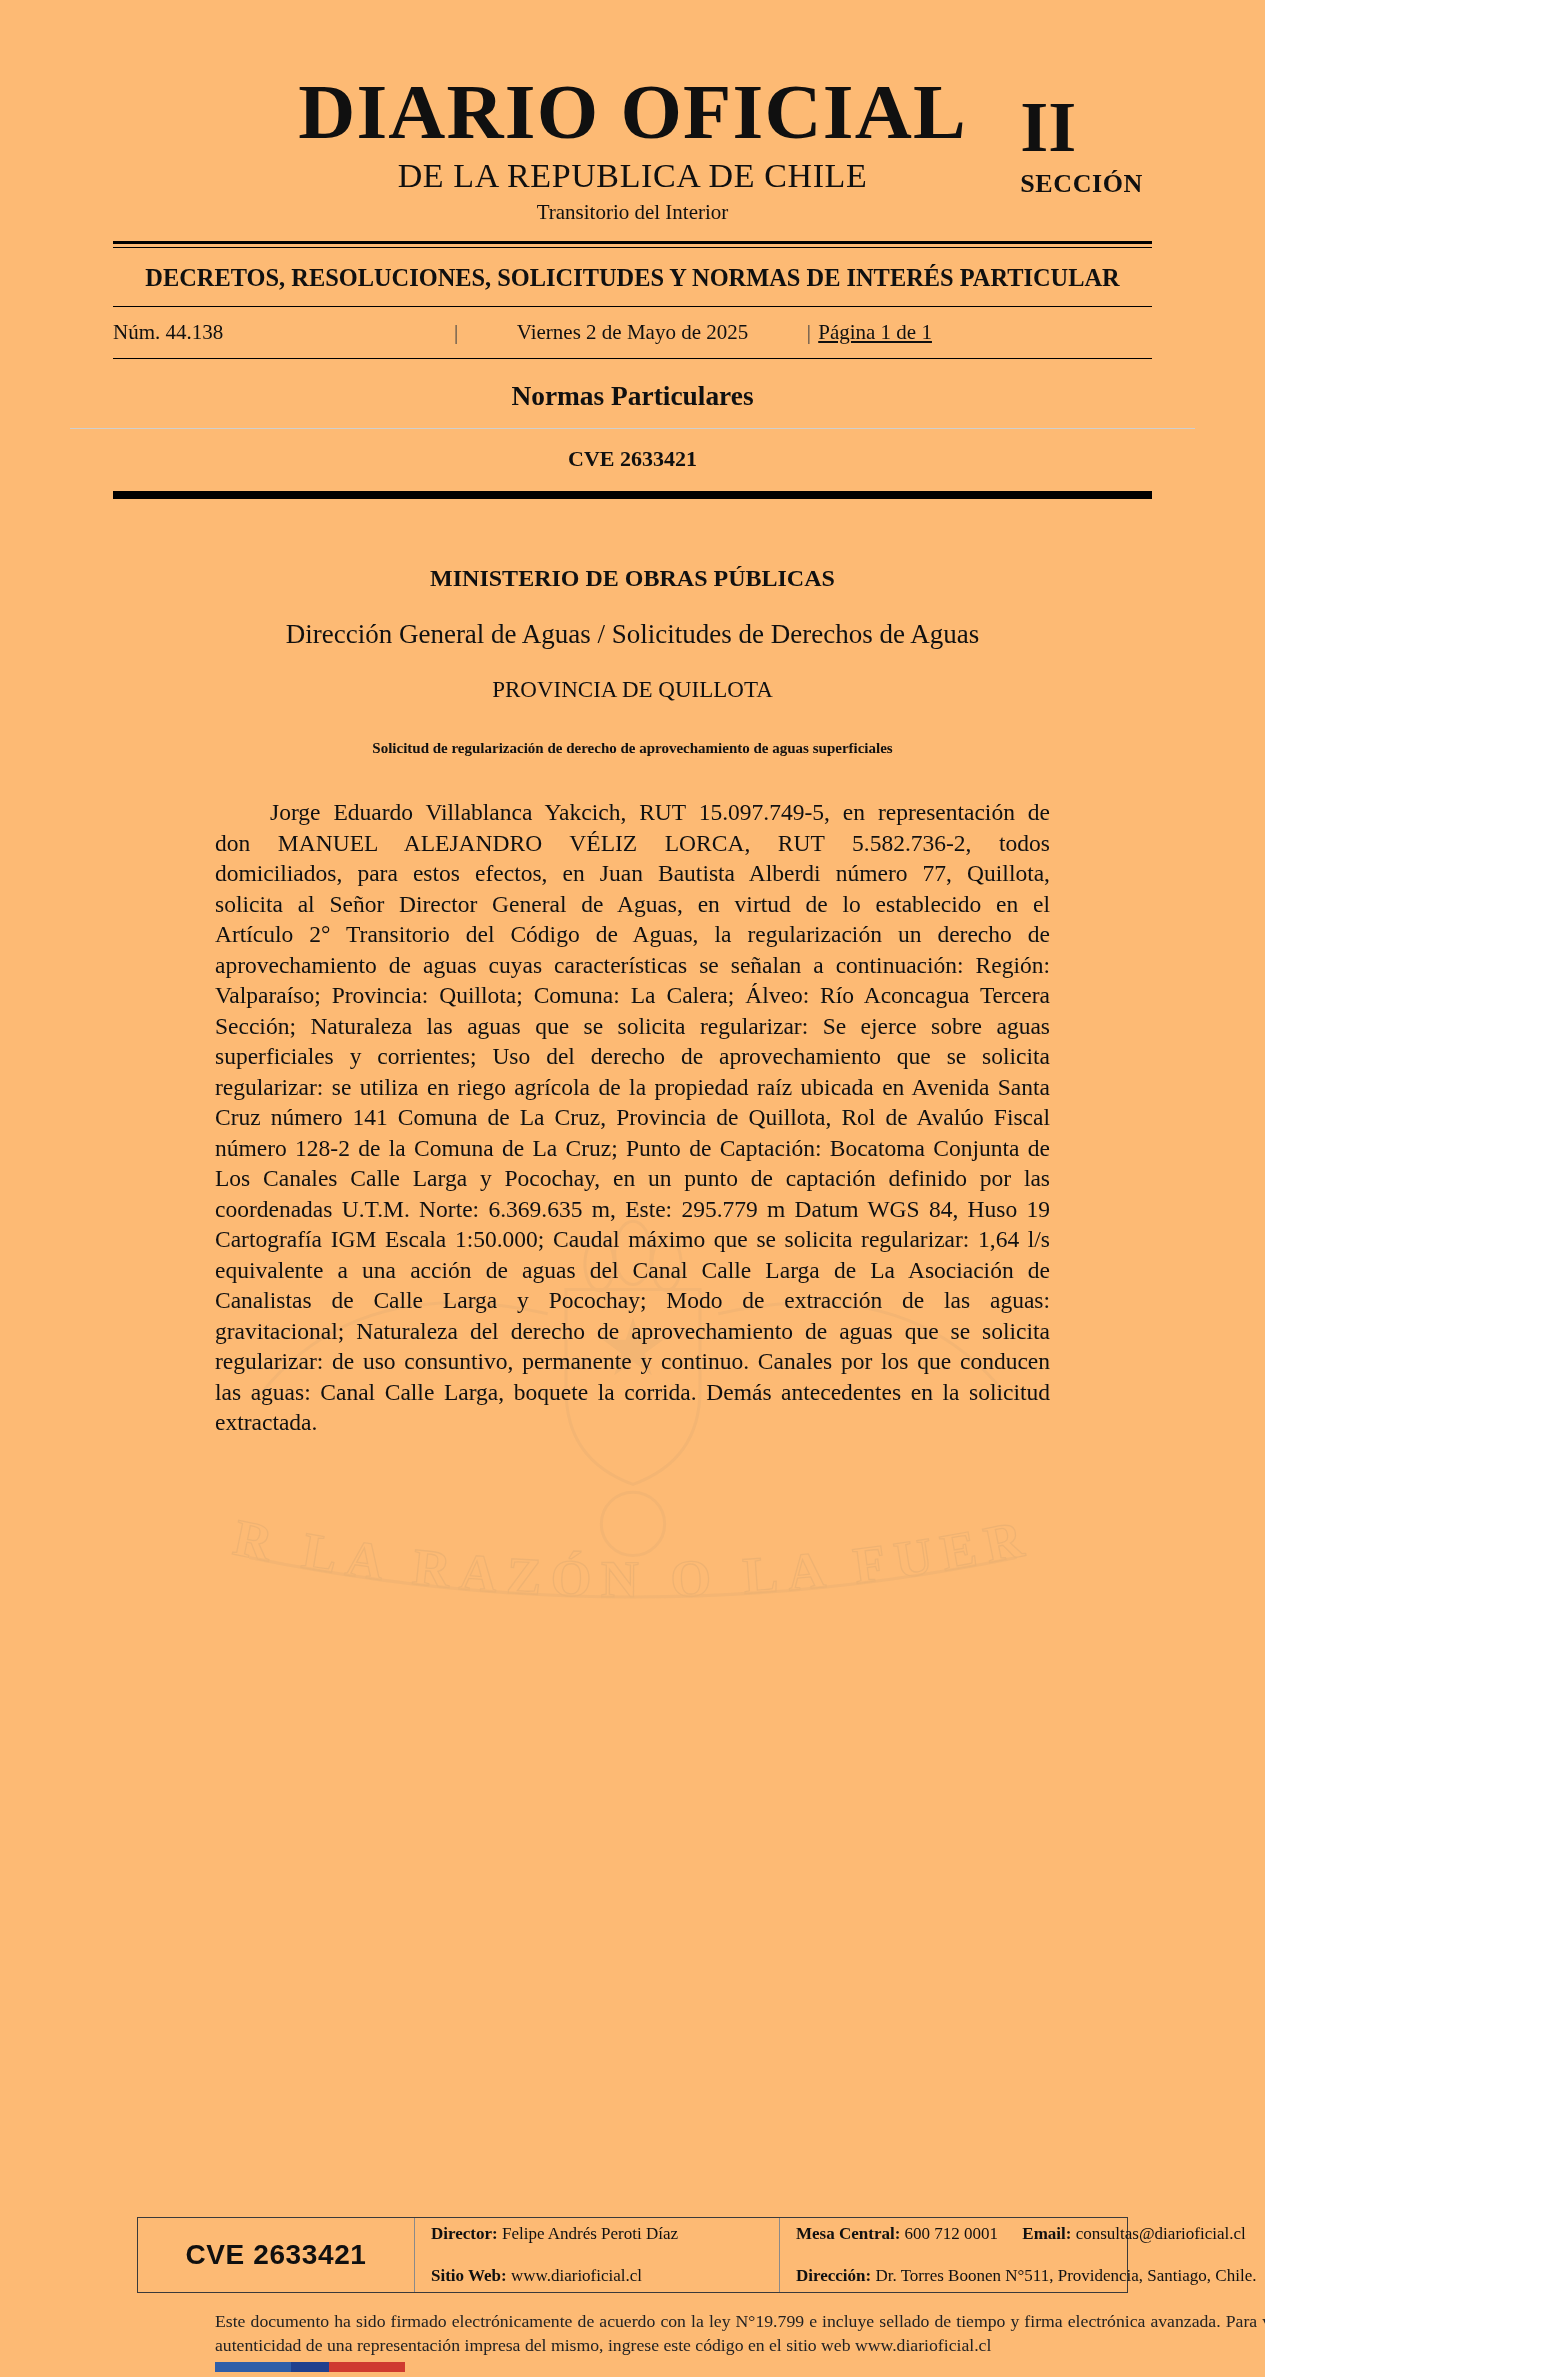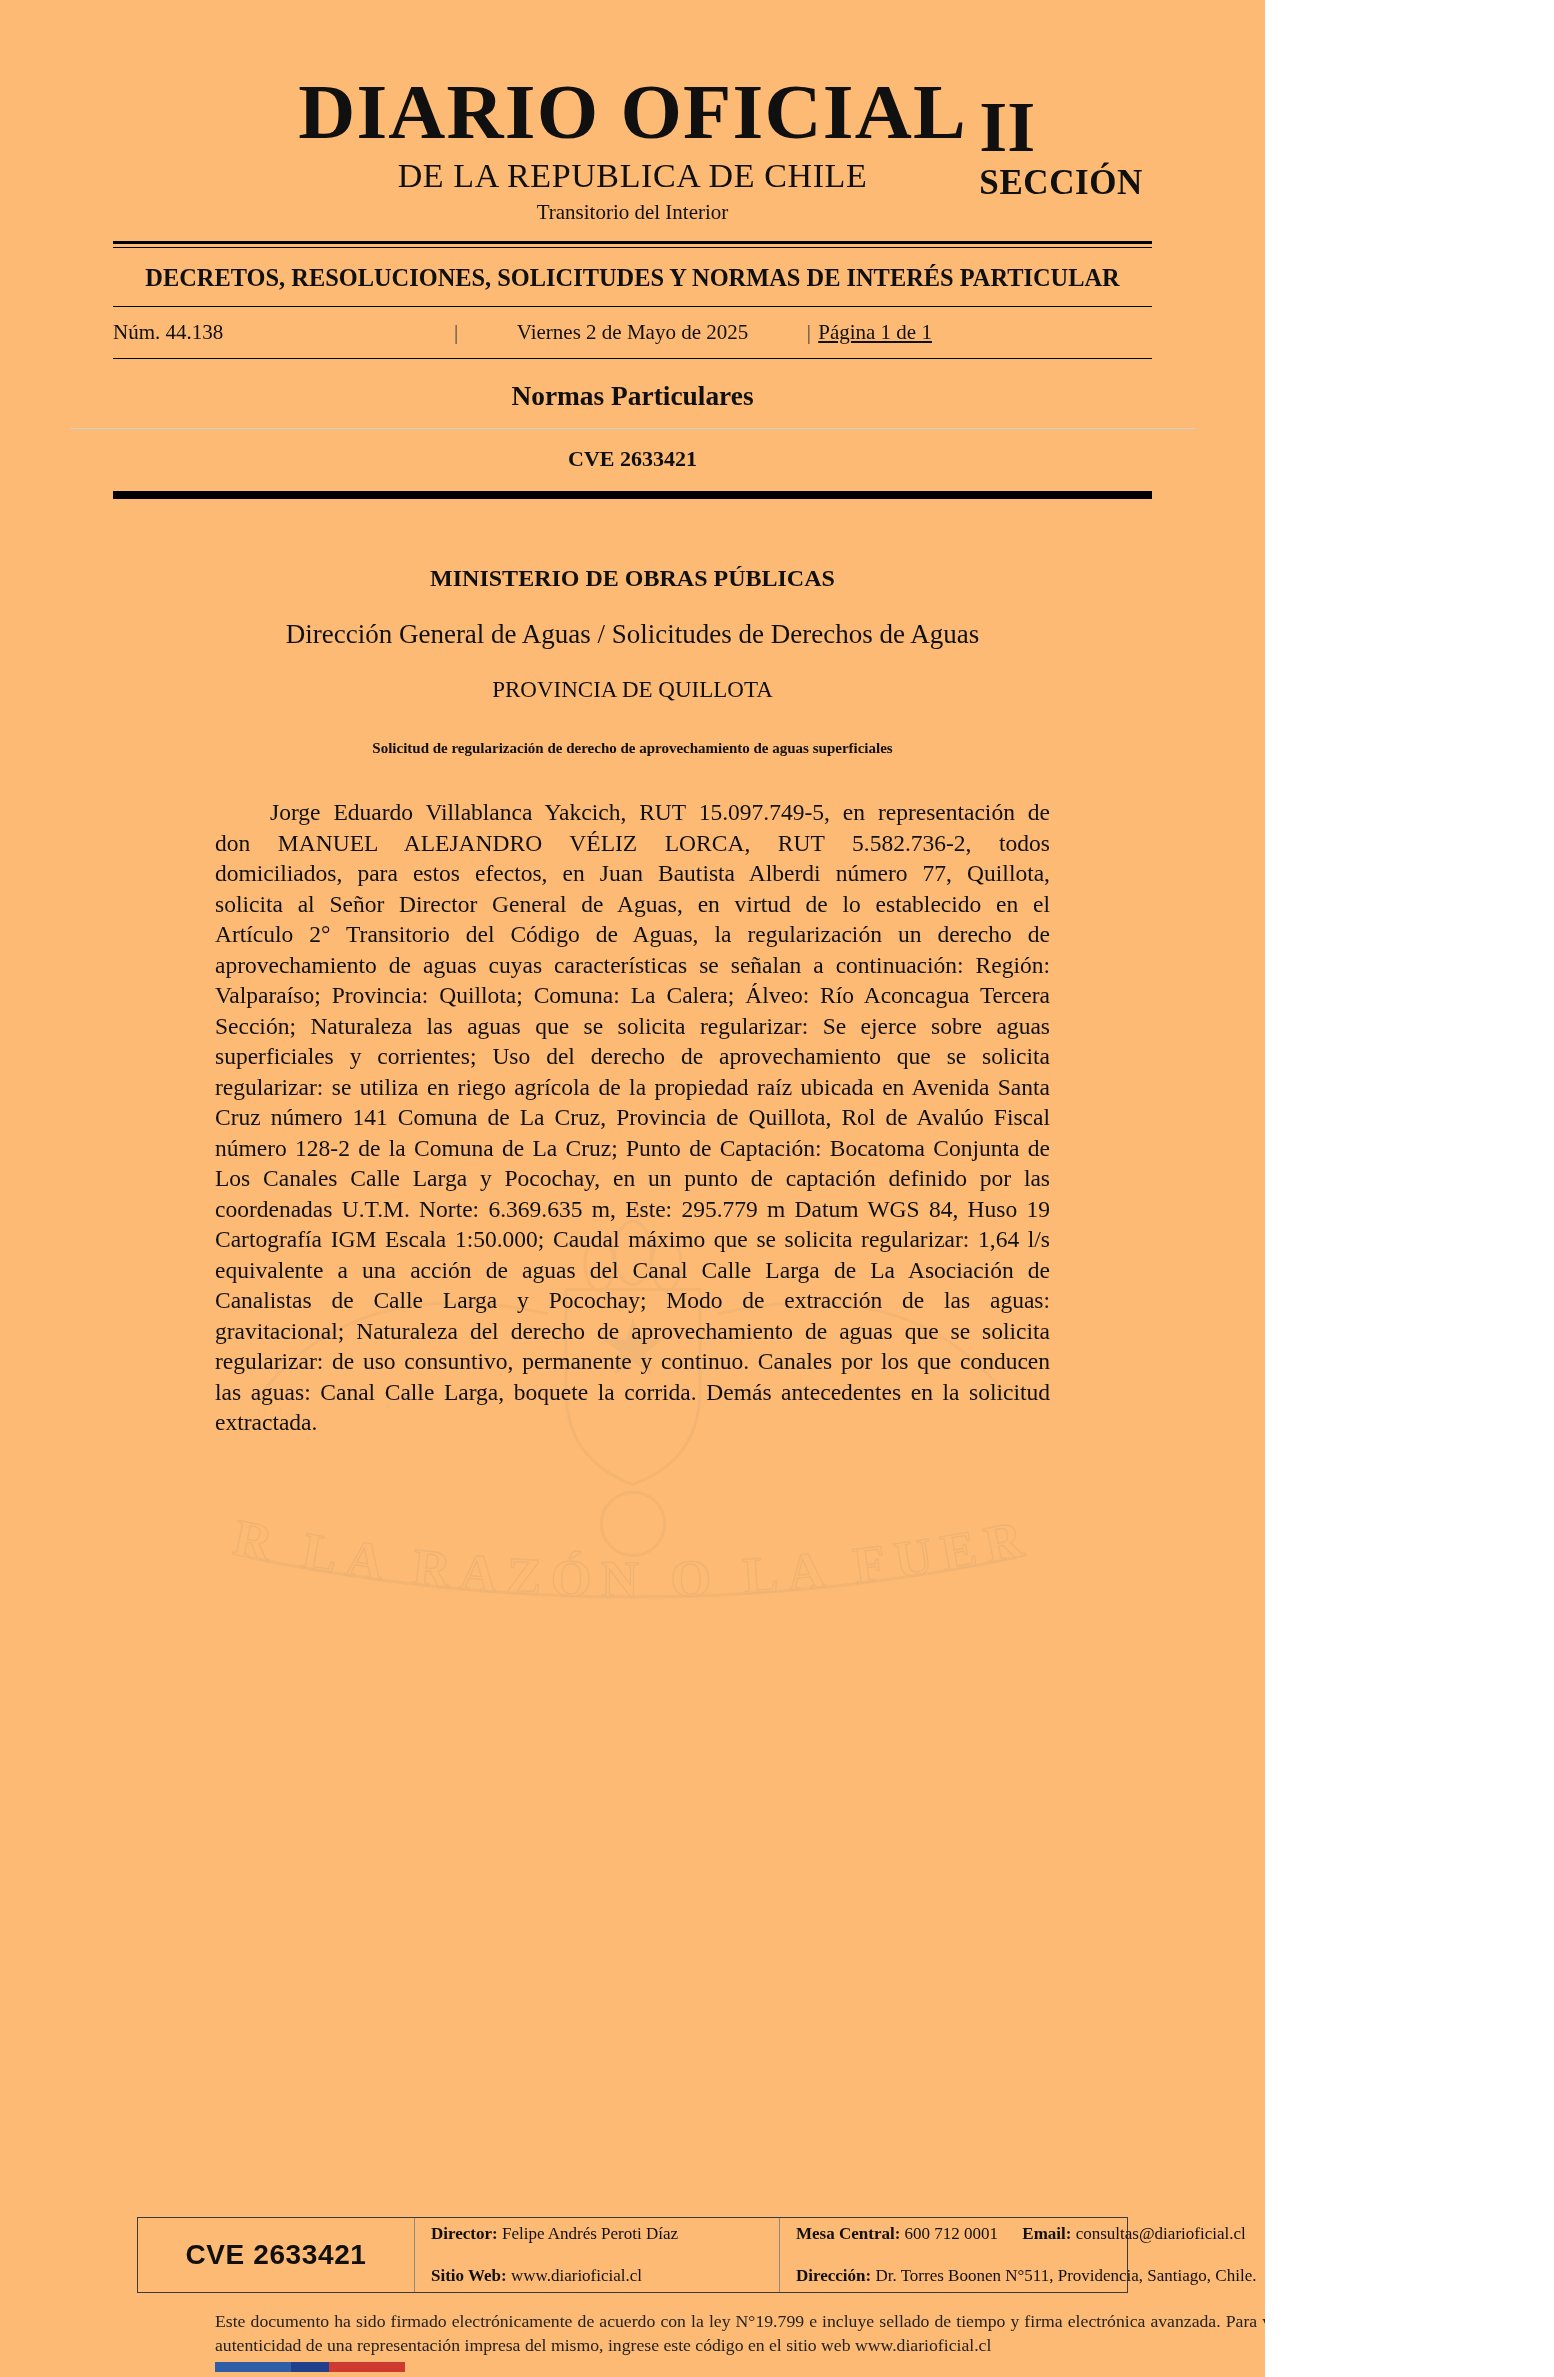--- a/index.html
+++ b/index.html
@@ -16,21 +16,21 @@
   .wm-motto { fill:none; stroke:#8b7e67; stroke-width:2.2; font-size:86px; font-weight:bold;
               letter-spacing:16px; text-anchor:middle; font-family:"Liberation Serif",serif; }
 
   
   .masthead { position:relative; padding-top:72px; text-align:center; }
   .gazette-title { font-size:79px; font-weight:bold; letter-spacing:1.2px; line-height:1; }
   .gazette-subtitle { font-size:34px; margin-top:6.1px; letter-spacing:0.6px;font-family:Liberation Serif, serif; }
   .gazette-ministry { font-size:21px; margin-top:4.9px; }
   .section-badge { position:absolute; top:91px; right:122px; text-align:left; }
   .section-number { font-size:72px; font-weight:bold; line-height:1; }
-  .section-label { font-size:35px; font-weight:bold; margin-top:0; letter-spacing:0.6px; }
+  .section-label { font-size:26px; font-weight:bold; margin-top:6px; letter-spacing:0.6px; }
 
   
   .rule-double-top { margin:16px 113px 0; border-top:3.7px solid #000; border-bottom:1.8px solid #000; height:7.3px; }
   .band-heading { margin:0 113px; text-align:center; font-weight:bold; font-size:24.4px;
                   padding:16px 0 13.4px; border-bottom:1.8px solid #000; }
   .meta-row { margin:0 113px; display:grid; grid-template-columns:1fr auto 1fr auto 1fr;
               align-items:center; font-size:21px; padding:13.4px 0; border-bottom:1.8px solid #000; }
   .meta-issue { text-align:left; }
   .meta-date { text-align:center; }
   .meta-page { text-align:left;text-decoration:underline; }

